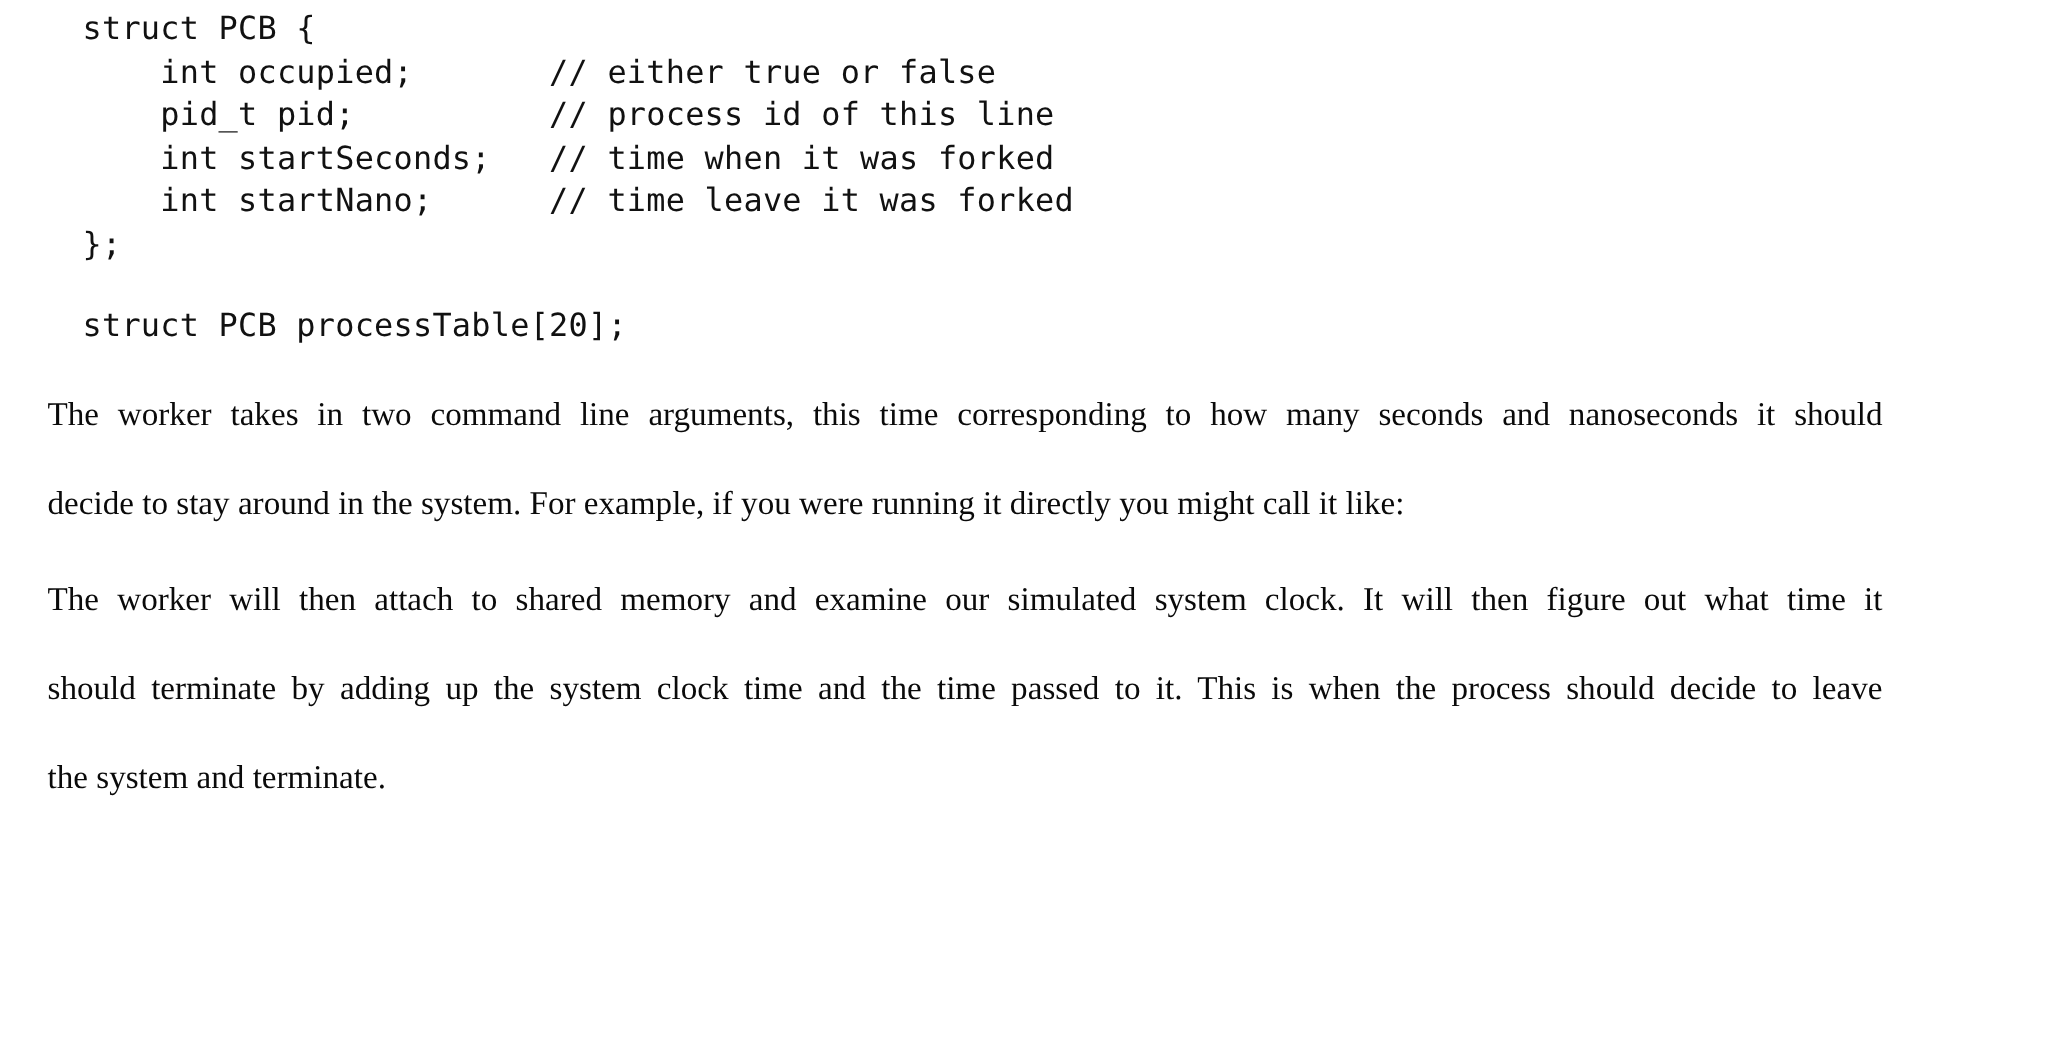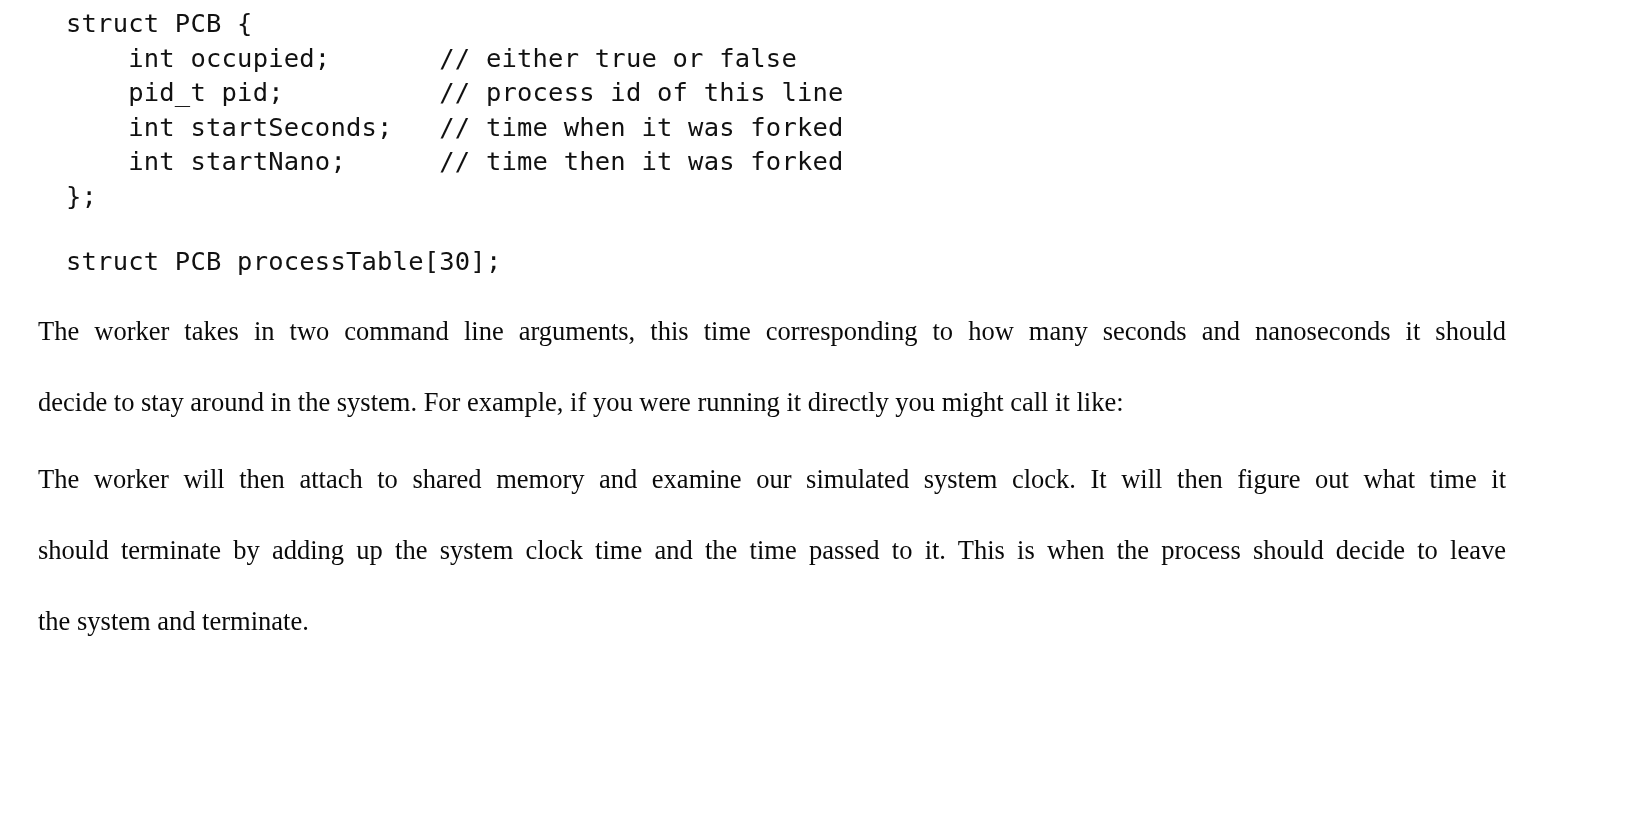--- a/index.html
+++ b/index.html
@@ -94,23 +94,23 @@
     letter-spacing: 0.2px;
     margin: 0;
     padding-top: 44px;
   }
 </style>
 </head>
 <body>
 
 <div class="page">
 
-  <pre class="codeblock first"><span class="ln">struct PCB {</span><span class="ln">    int occupied;       // either true or false</span><span class="ln">    pid_t pid;          // process id of this line</span><span class="ln">    int startSeconds;   // time when it was forked</span><span class="ln">    int startNano;      // time then it was forked</span><span class="ln">};</span></pre>
+  <pre class="codeblock first"><span class="ln">struct PCB {</span><span class="ln">    int occupied;       // either true or false</span><span class="ln">    pid_t pid;          // process id of this line</span><span class="ln">    int startSeconds;   // time when it was forked</span><span class="ln">    int startNano;      // time leave it was forked</span><span class="ln">};</span></pre>
 
-  <pre class="codeblock standalone"><span class="ln">struct PCB processTable[30];</span></pre>
+  <pre class="codeblock standalone"><span class="ln">struct PCB processTable[20];</span></pre>
 
 
   <p class="para p-intro"><span>The worker takes in two command line arguments, this time corresponding to how many seconds and nanoseconds it should</span><span class="forcebreak"></span><span>decide to stay around in the system. For example, if you were running it directly you might call it like:</span></p>
 
 
   <p class="para p-outro"><span>The worker will then attach to shared memory and examine our simulated system clock.  It will then figure out what time it</span><span class="forcebreak"></span><span>should terminate by adding up the system clock time and the time passed to it. This is when the process should decide to leave</span><span class="forcebreak"></span><span>the system and terminate.</span></p>
 
 </div>
 
 </body></html>

